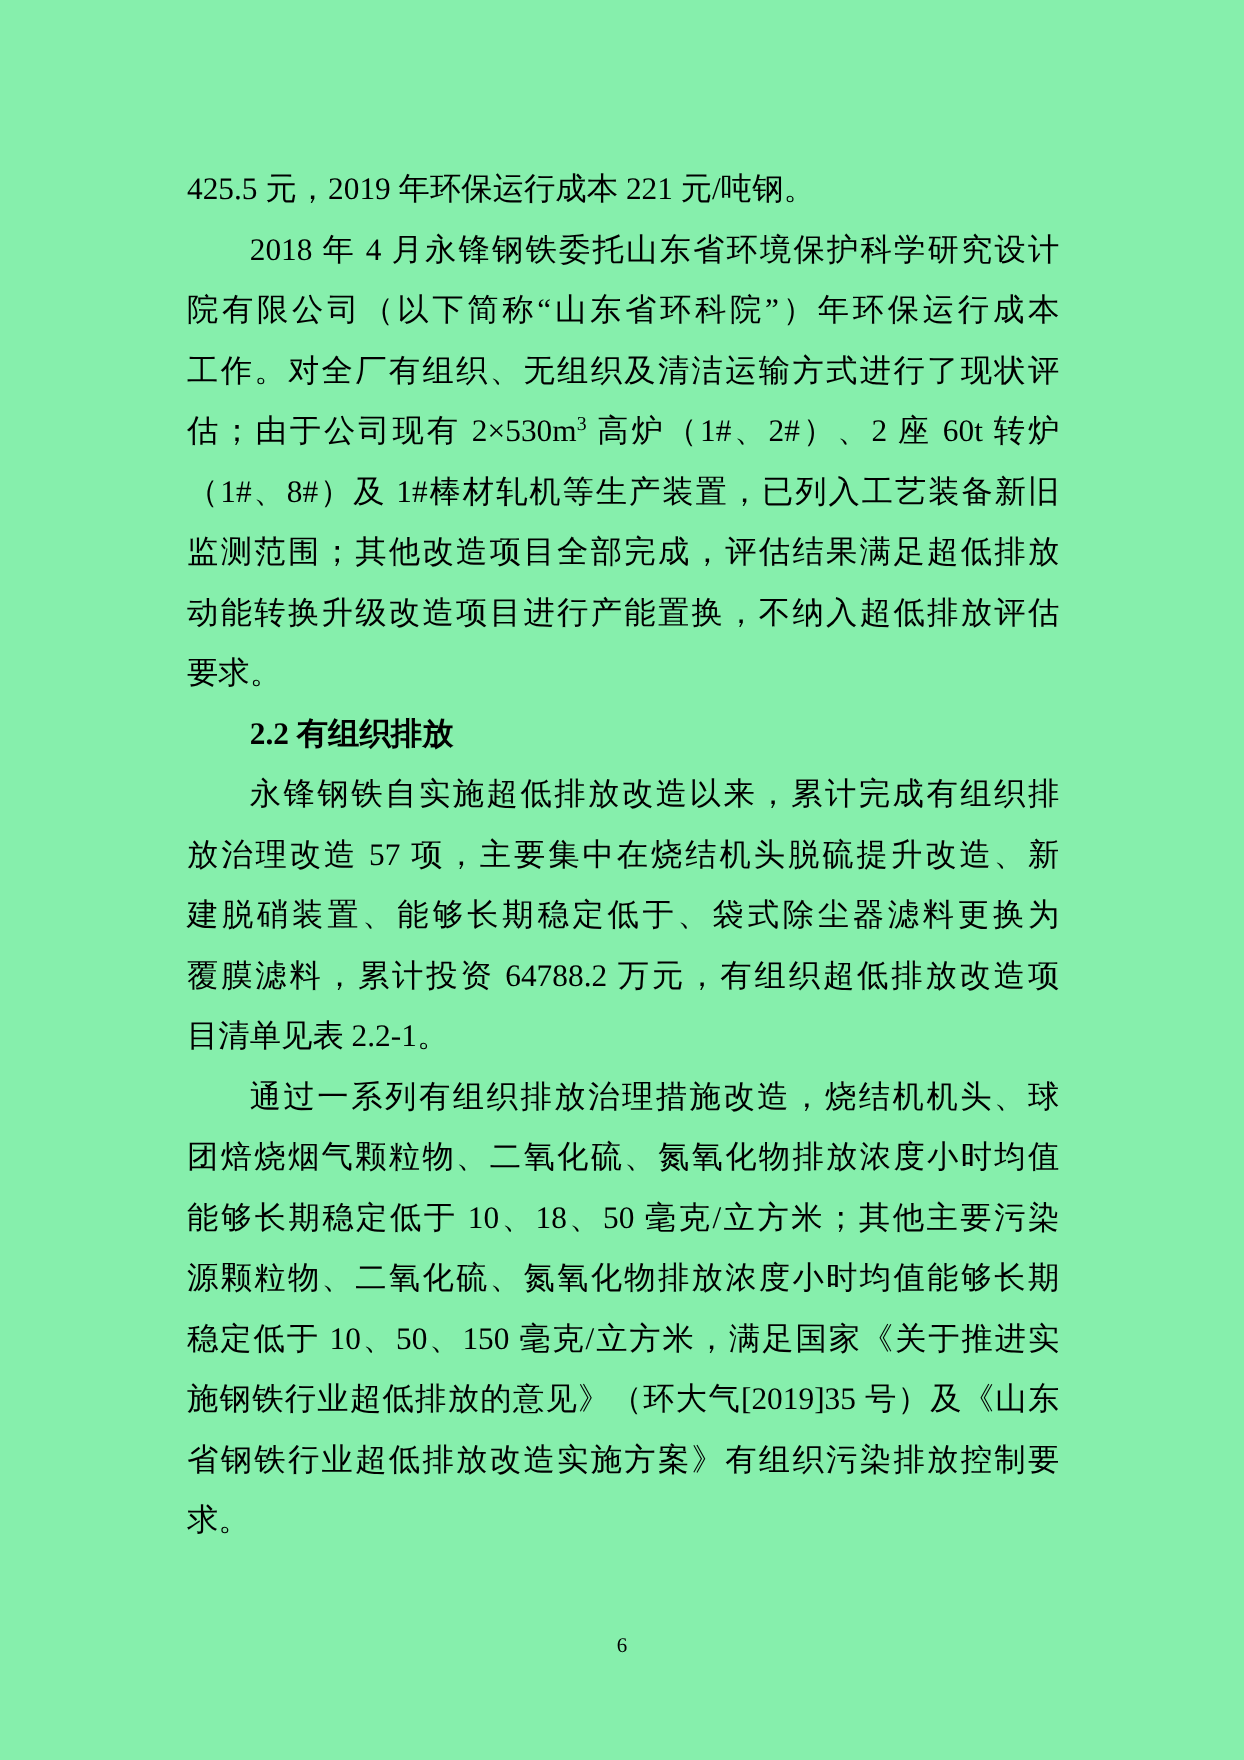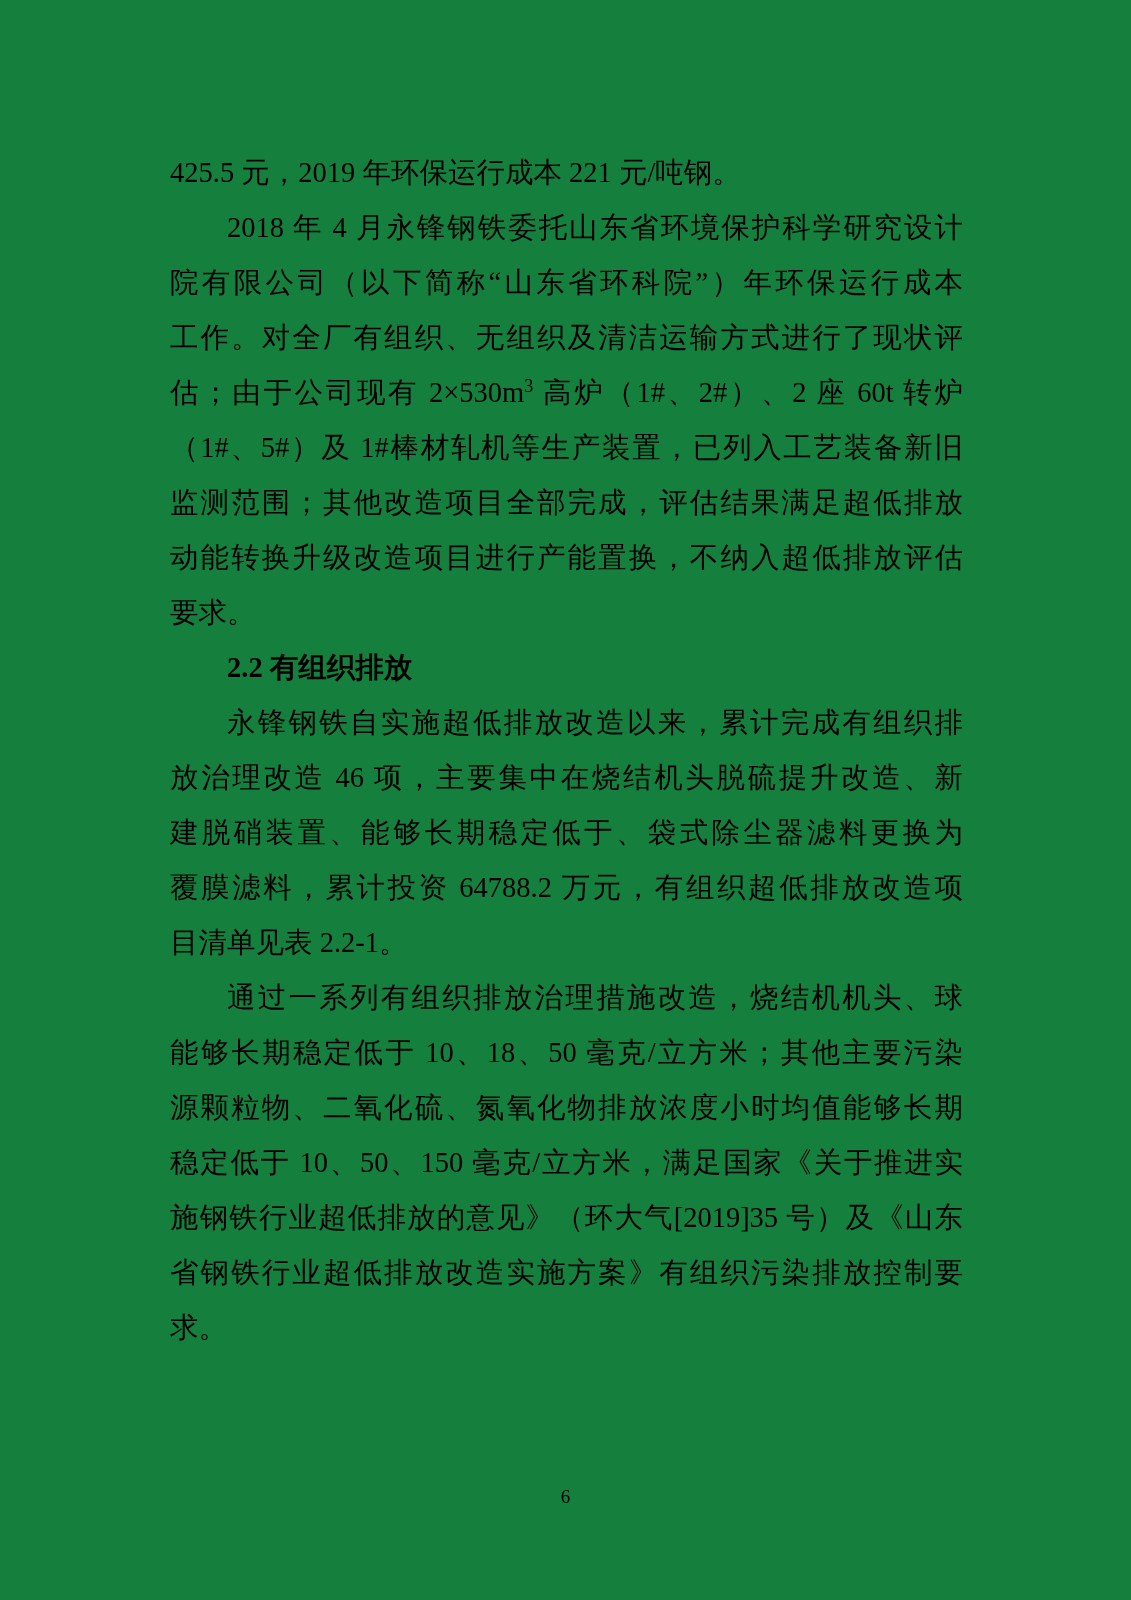--- a/index.html
+++ b/index.html
@@ -1,20 +1,20 @@
 <!DOCTYPE html>
 <html><head>
 <meta charset="utf-8">
 <style>
   html, body { margin: 0; padding: 0; background: #ffffff; }
   .page {
     position: relative;
     width: 1131px;
     height: 1600px;
-    background: #15803d;
+    background: #86efac;
     color: #000000;
     font-family: "Liberation Serif", "DejaVu Serif", serif;
     overflow: hidden;
   }
   .text-block {
     position: absolute;
     left: 170px;
     top: 145px;
     width: 793px;
   }
@@ -53,40 +53,41 @@
 
     <div>
       <div class="line">425.5 元，2019 年环保运行成本 221 元/吨钢。</div>
     </div>
 
     <div>
       <div class="line justify indent">2018 年 4 月永锋钢铁委托山东省环境保护科学研究设计</div>
       <div class="line justify">院有限公司（以下简称“山东省环科院”）年环保运行成本</div>
       <div class="line justify">工作。对全厂有组织、无组织及清洁运输方式进行了现状评</div>
       <div class="line justify"><span>估；由于公司现有 2×530m</span><span class="sup">3</span><span> 高炉（1#、2#）、2 座 60t 转炉</span></div>
-      <div class="line justify">（1#、5#）及 1#棒材轧机等生产装置，已列入工艺装备新旧</div>
+      <div class="line justify">（1#、8#）及 1#棒材轧机等生产装置，已列入工艺装备新旧</div>
       <div class="line justify">监测范围；其他改造项目全部完成，评估结果满足超低排放</div>
       <div class="line justify">动能转换升级改造项目进行产能置换，不纳入超低排放评估</div>
       <div class="line">要求。</div>
     </div>
 
     <div>
       <div class="line indent heading">2.2 有组织排放</div>
     </div>
 
     <div>
       <div class="line justify indent">永锋钢铁自实施超低排放改造以来，累计完成有组织排</div>
-      <div class="line justify">放治理改造 46 项，主要集中在烧结机头脱硫提升改造、新</div>
+      <div class="line justify">放治理改造 57 项，主要集中在烧结机头脱硫提升改造、新</div>
       <div class="line justify">建脱硝装置、能够长期稳定低于、袋式除尘器滤料更换为</div>
       <div class="line justify">覆膜滤料，累计投资 64788.2 万元，有组织超低排放改造项</div>
       <div class="line">目清单见表 2.2-1。</div>
     </div>
 
     <div>
       <div class="line justify indent">通过一系列有组织排放治理措施改造，烧结机机头、球</div>
+      <div class="line justify">团焙烧烟气颗粒物、二氧化硫、氮氧化物排放浓度小时均值</div>
       <div class="line justify">能够长期稳定低于 10、18、50 毫克/立方米；其他主要污染</div>
       <div class="line justify">源颗粒物、二氧化硫、氮氧化物排放浓度小时均值能够长期</div>
       <div class="line justify">稳定低于 10、50、150 毫克/立方米，满足国家《关于推进实</div>
       <div class="line justify">施钢铁行业超低排放的意见》（环大气[2019]35 号）及《山东</div>
       <div class="line justify">省钢铁行业超低排放改造实施方案》有组织污染排放控制要</div>
       <div class="line">求。</div>
     </div>
 
   </div>
 

